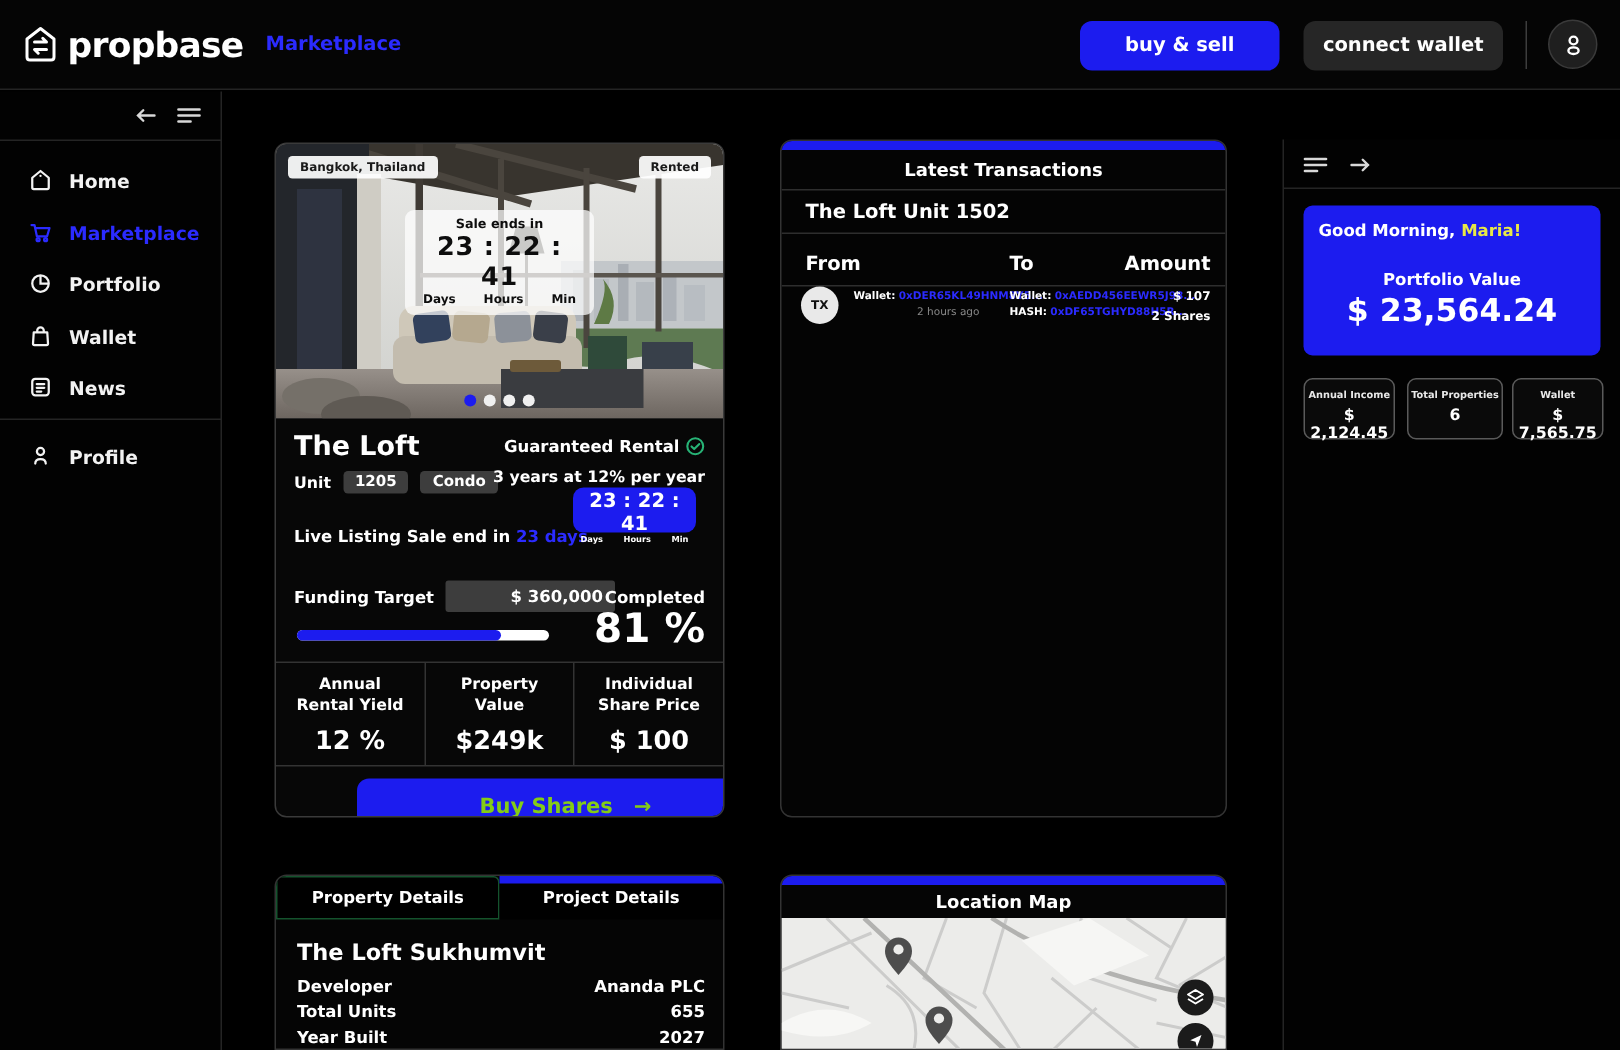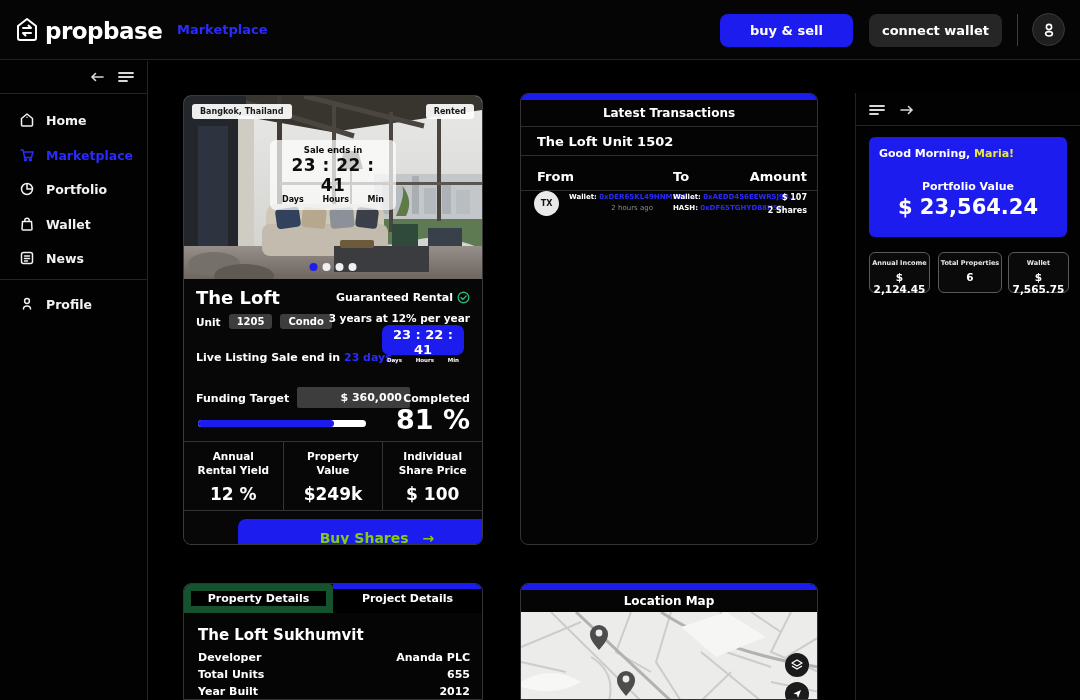--- a/index.html
+++ b/index.html
@@ -118,21 +118,21 @@
   .tx-cell.c-amount { right:10px; text-align:right; font-size:8px; font-weight:bold; }
   .addr { color:#2b2bff; font-weight:bold; }
   .wlabel { color:#fff; font-weight:bold; }
   .time-ago { color:#8a8a8a; }
 
   
   #details-card { position:absolute; left:183px; top:583px; width:300px; height:117px;
     border:1px solid #333; border-radius:8px 8px 0 0; background:#050505; overflow:hidden; }
   .tab { position:absolute; top:0; width:149px; height:29px; font-size:11px; font-weight:bold;
     display:flex; align-items:center; justify-content:center; cursor:pointer; }
-  .tab.inactive { left:0; border:7px solid #14532d; border-radius:4px 4px 0 0; background:#000; }
+  .tab.inactive { left:0; border:1px solid #14532d; border-radius:4px 4px 0 0; background:#000; }
   .tab.active { left:149px; background:#000; }
   .tab.active .tab-blue { position:absolute; left:0; top:0; width:100%; height:5px; background:#1c1cef; }
   .details-title { position:absolute; left:14px; top:42px; font-size:15px; font-weight:bold; }
   .det-row { position:absolute; left:14px; width:272px; display:flex; justify-content:space-between;
     font-size:11px; font-weight:bold; }
 
   
   #map-card { position:absolute; left:520px; top:583px; width:298px; height:117px;
     border:1px solid #333; border-radius:8px 8px 0 0; background:#050505; overflow:hidden; }
   .map-title { position:absolute; left:0; top:6px; width:100%; height:22px; line-height:22px; text-align:center;
@@ -424,21 +424,21 @@
   <div class="det-row" style="top:67px;">
     <span>Developer</span>
     <span>Ananda PLC</span>
   </div>
   <div class="det-row" style="top:84px;">
     <span>Total Units</span>
     <span>655</span>
   </div>
   <div class="det-row" style="top:101px;">
     <span>Year Built</span>
-    <span>2012</span>
+    <span>2027</span>
   </div>
 </div>
 
 <div id="map-card">
   <div class="blue-topbar"></div>
   <div class="map-title">Location Map</div>
   <div id="map-area">
     <svg width="298" height="89" viewBox="0 0 298 89">
       <rect width="298" height="89" fill="#ececea"></rect>
       <path d="M30 0 L120 89 M0 35 L60 10 M45 60 L0 50 M70 45 Q95 60 88 89 M110 0 L95 40 L130 60 M150 0 L135 50 L160 89 M180 40 L240 89 M200 0 L190 35 L250 55 M260 20 L230 0 M270 0 L250 40 L298 60 M298 25 L265 45 M210 60 L180 89 M250 70 L298 80" stroke="#cccccb" stroke-width="2" fill="none"></path>

